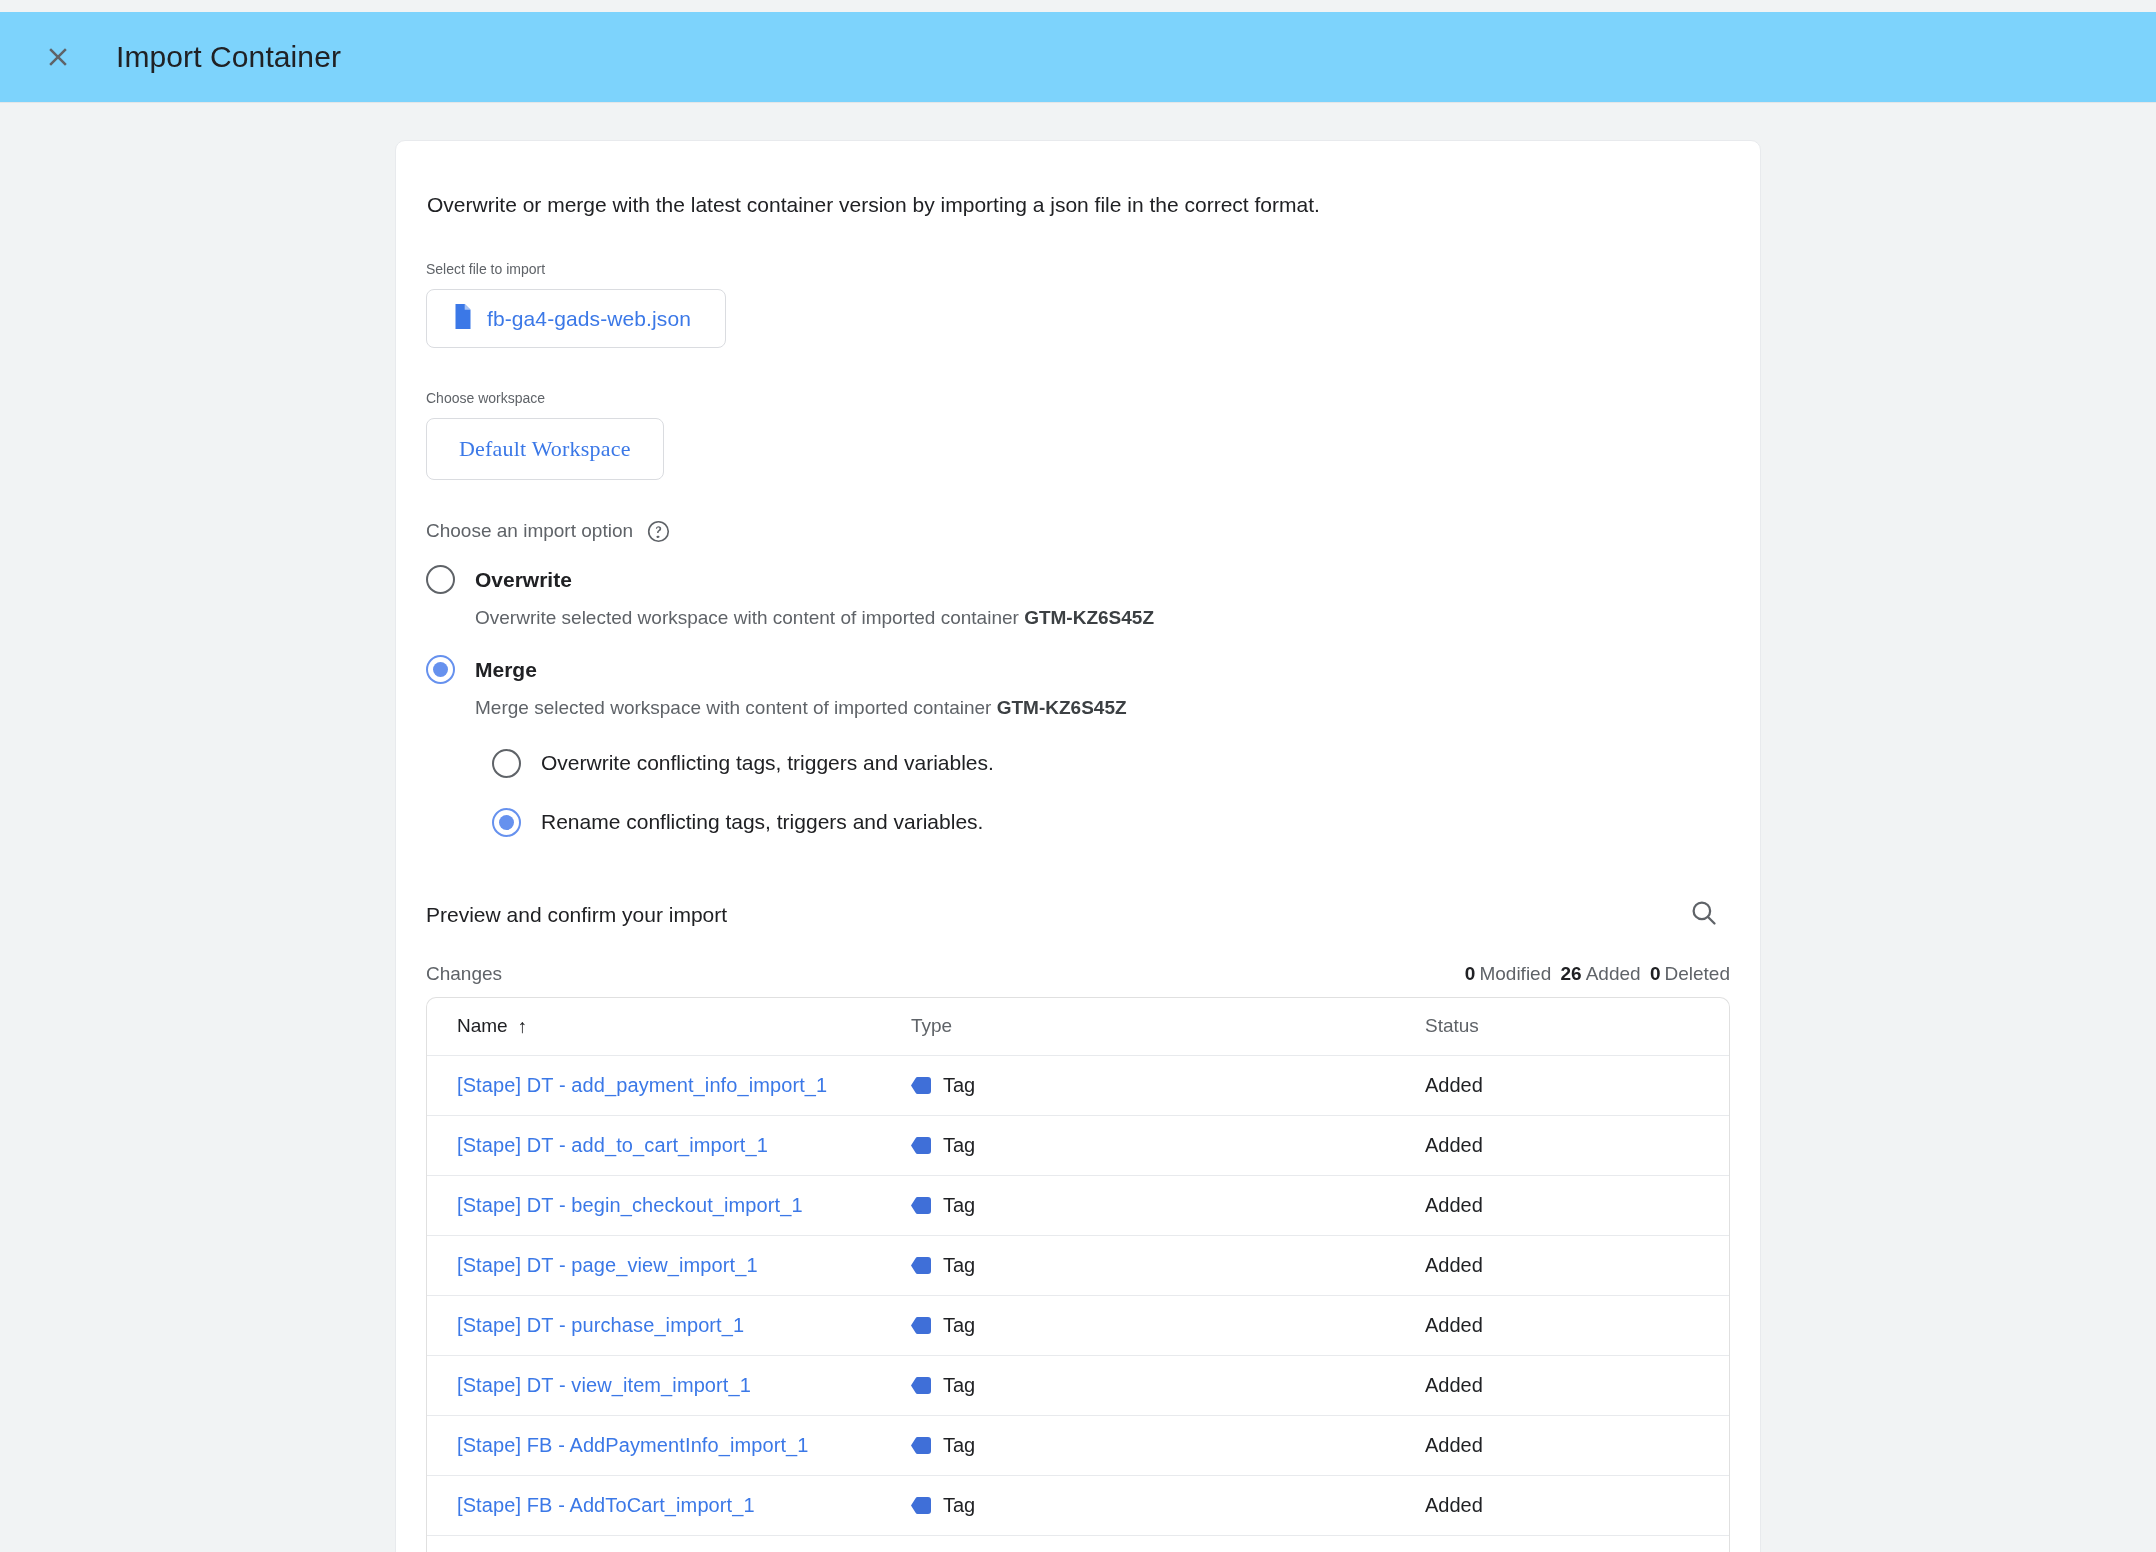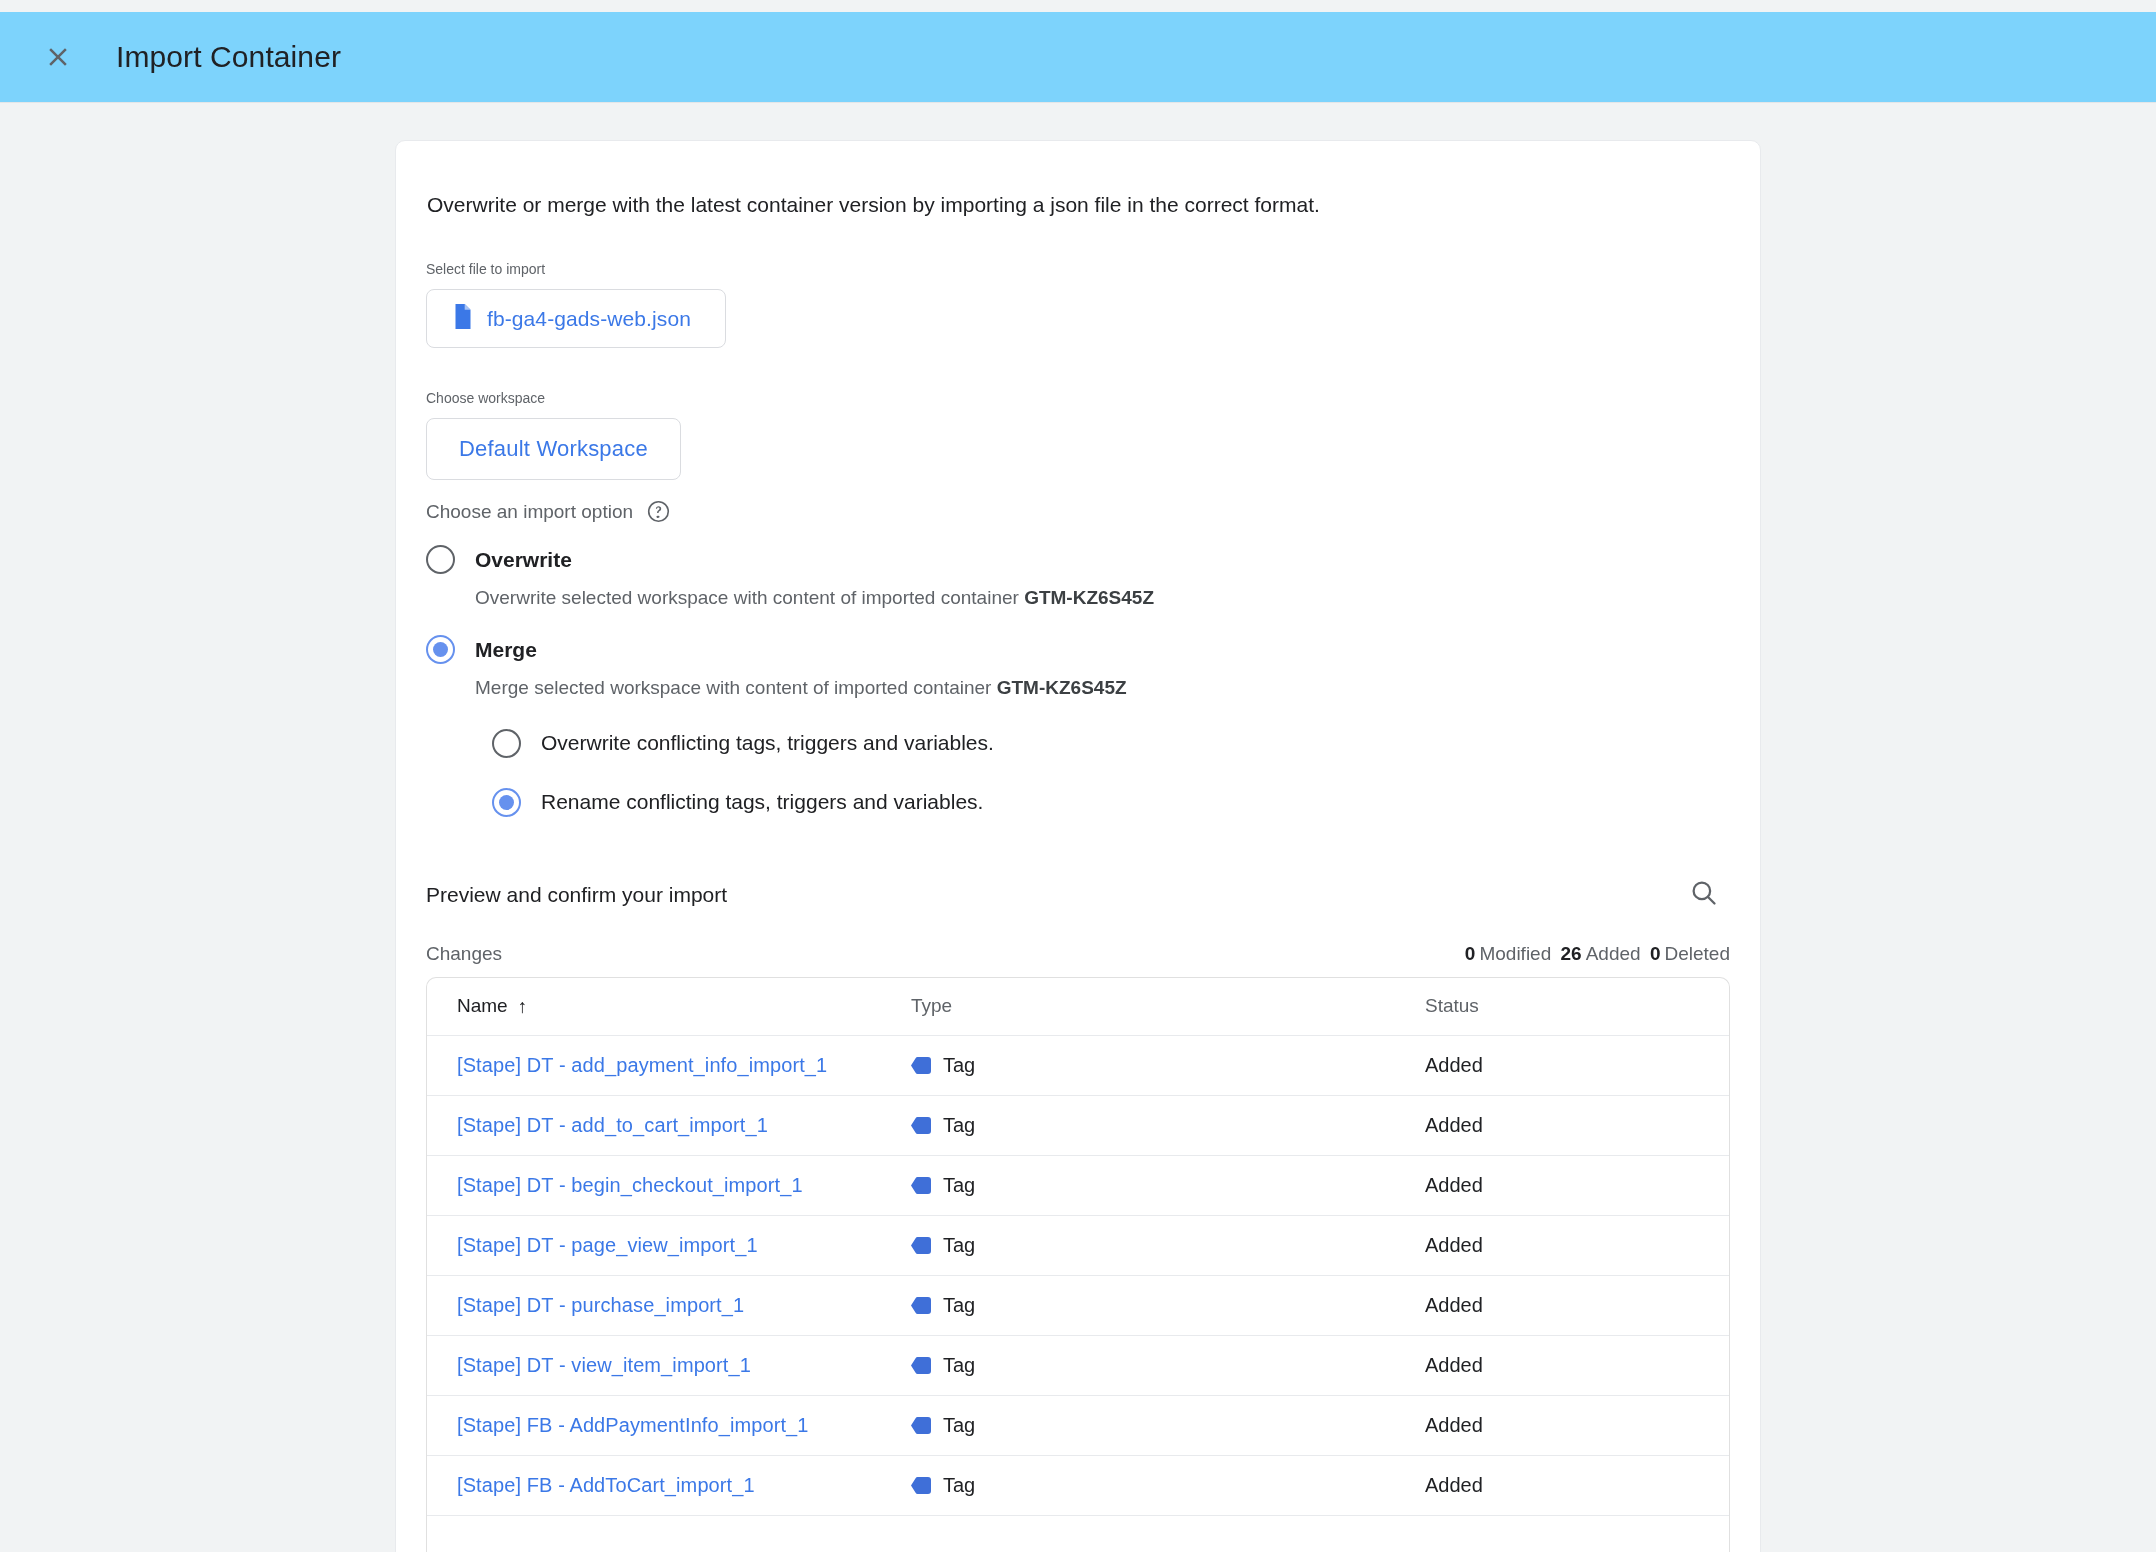--- a/index.html
+++ b/index.html
@@ -90,34 +90,34 @@
   
   .ws-btn {
     display: inline-flex;
     align-items: center;
     justify-content: center;
     border: 1px solid #dadce0;
     border-radius: 8px;
     padding: 17px 32px;
     background: #fff;
     cursor: pointer;
+    font-family: Liberation Serif, serif;
   }
   .ws-btn span {
     color: #3b78e7;
     font-size: 22px;
     font-weight: 500;
     letter-spacing: .2px;
   }
 
   
   .opt-header {
     display: flex;
-    align-items: center;
     gap: 14px;
-    margin-top: 20px;
+    margin-top: 40px;
     margin-bottom: 16px;
   }
   .opt-header .lbl { font-size: 19px; color: #5f6368; }
   .help-icon { width: 23px; height: 23px; cursor: pointer; display:block; }
 
   
   .radio-row {
     display: flex;
     align-items: center;
     gap: 20px;

